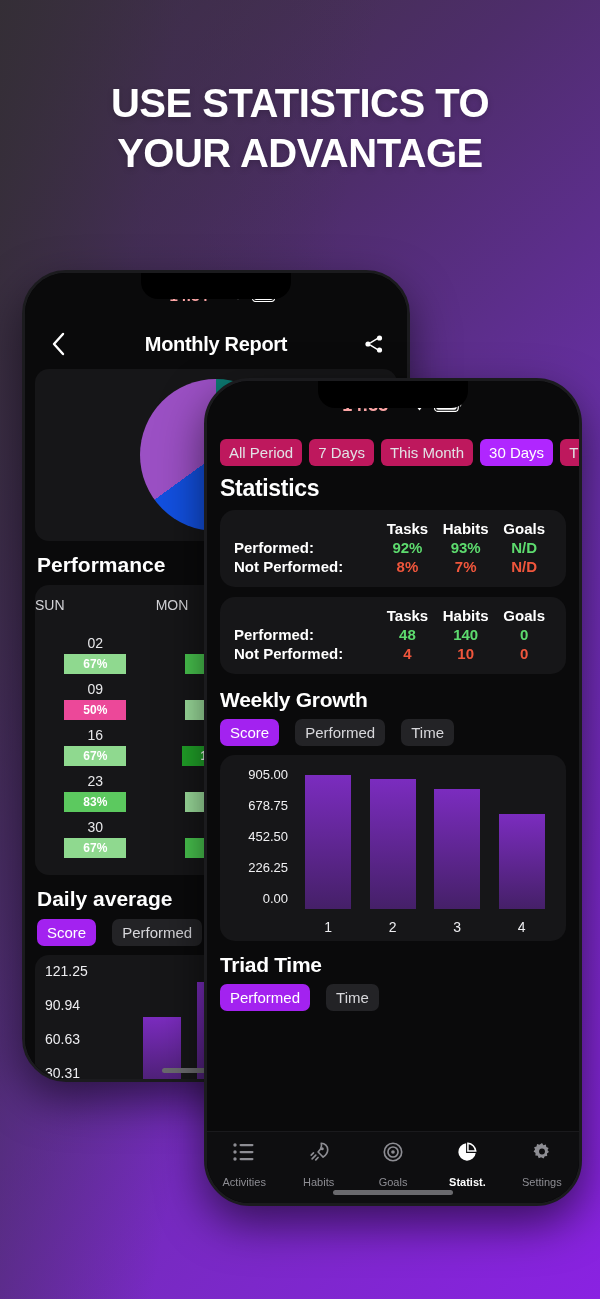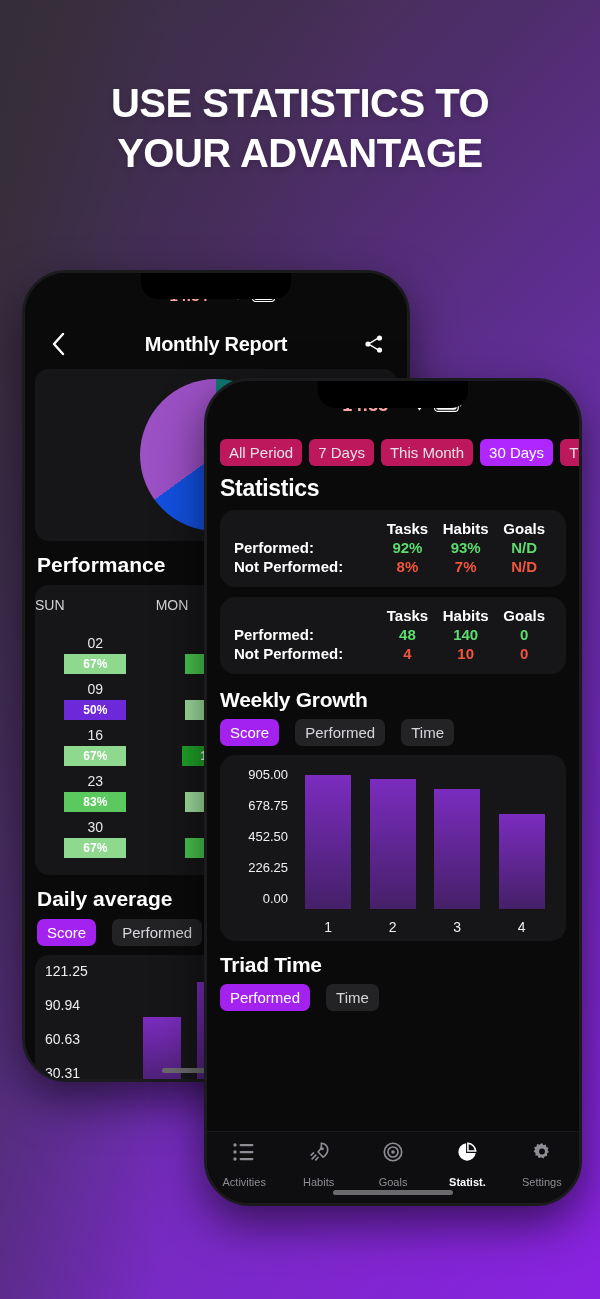--- a/index.html
+++ b/index.html
@@ -323,21 +323,21 @@
             <div>MON</div>
             <div>TUE</div>
           </div>
           <div class="cal-grid" id="cal-grid">
               <div class="cal-row">
                 <div class="cal-cell"><div class="cal-day">02</div><span class="cal-badge" style="background:#8fd98f">67%</span></div>
                 <div class="cal-cell"><div class="cal-day">03</div><span class="cal-badge" style="background:#49c64f">86%</span></div>
                 <div class="cal-cell"><div class="cal-day">04</div><span class="cal-badge" style="background:#9ee09e">71%</span></div>
               </div>
               <div class="cal-row">
-                <div class="cal-cell"><div class="cal-day">09</div><span class="cal-badge" style="background:#6d28d9">50%</span></div>
+                <div class="cal-cell"><div class="cal-day">09</div><span class="cal-badge" style="background:#ec4899">50%</span></div>
                 <div class="cal-cell"><div class="cal-day">10</div><span class="cal-badge" style="background:#9ee09e">71%</span></div>
                 <div class="cal-cell"><div class="cal-day">11</div><span class="cal-badge" style="background:#9ee09e">71%</span></div>
               </div>
               <div class="cal-row">
                 <div class="cal-cell"><div class="cal-day">16</div><span class="cal-badge" style="background:#8fd98f">67%</span></div>
                 <div class="cal-cell"><div class="cal-day">17</div><span class="cal-badge" style="background:#21a329">100%</span></div>
                 <div class="cal-cell"><div class="cal-day">18</div><span class="cal-badge" style="background:#f3c41c">57%</span></div>
               </div>
               <div class="cal-row">
                 <div class="cal-cell"><div class="cal-day">23</div><span class="cal-badge" style="background:#5cc95f">83%</span></div>

